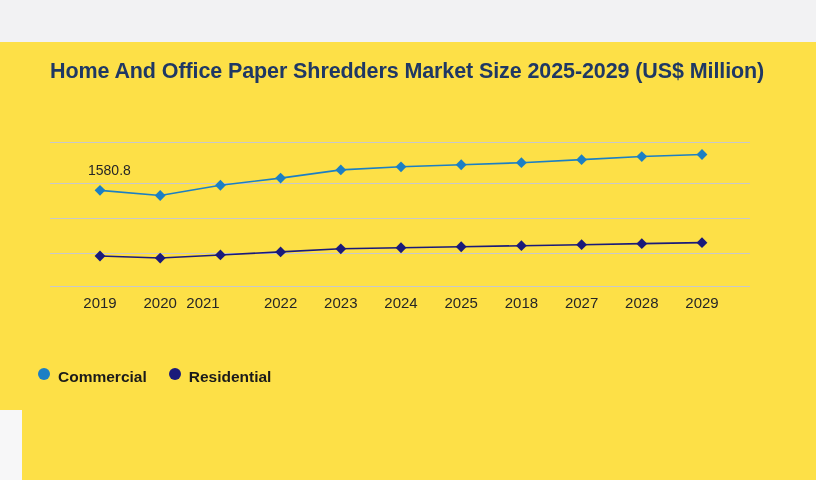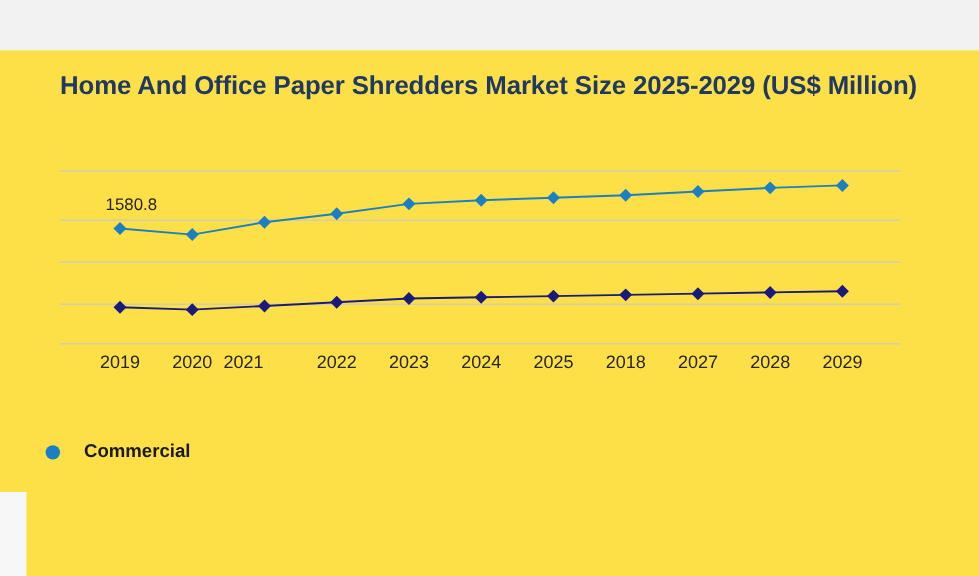--- a/index.html
+++ b/index.html
@@ -88,22 +88,21 @@
     position: absolute;
     left: 38px;
     top: 322px;
     height: 26px;
     display: flex;
     align-items: center;
     gap: 22px;
   }
   .legend-item {
     display: flex;
-    align-items: center;
-    gap: 20px;
+    gap: 8px;
   }
   .legend-swatch {
     width: 12px;
     height: 12px;
     border-radius: 50%;
     flex: 0 0 auto;
   }
   .legend-label {
     font-size: 15.5px;
     font-weight: bold;
@@ -180,16 +179,20 @@
       <div class="x-tick" style="left: 531.6px;">2027</div>
       <div class="x-tick" style="left: 591.8px;">2028</div>
       <div class="x-tick" style="left: 652px;">2029</div>
     </div>
 
   <div class="legend" id="legend">
       <div class="legend-item">
         <span class="legend-swatch" style="background: rgb(27, 127, 196);"></span>
         <span class="legend-label">Commercial</span>
       </div>
+      <div class="legend-item">
+        <span class="legend-swatch" style="background: rgb(26, 26, 122);"></span>
+        <span class="legend-label">Residential</span>
+      </div>
     </div>
 
 
 </div>
 
 </body></html>

